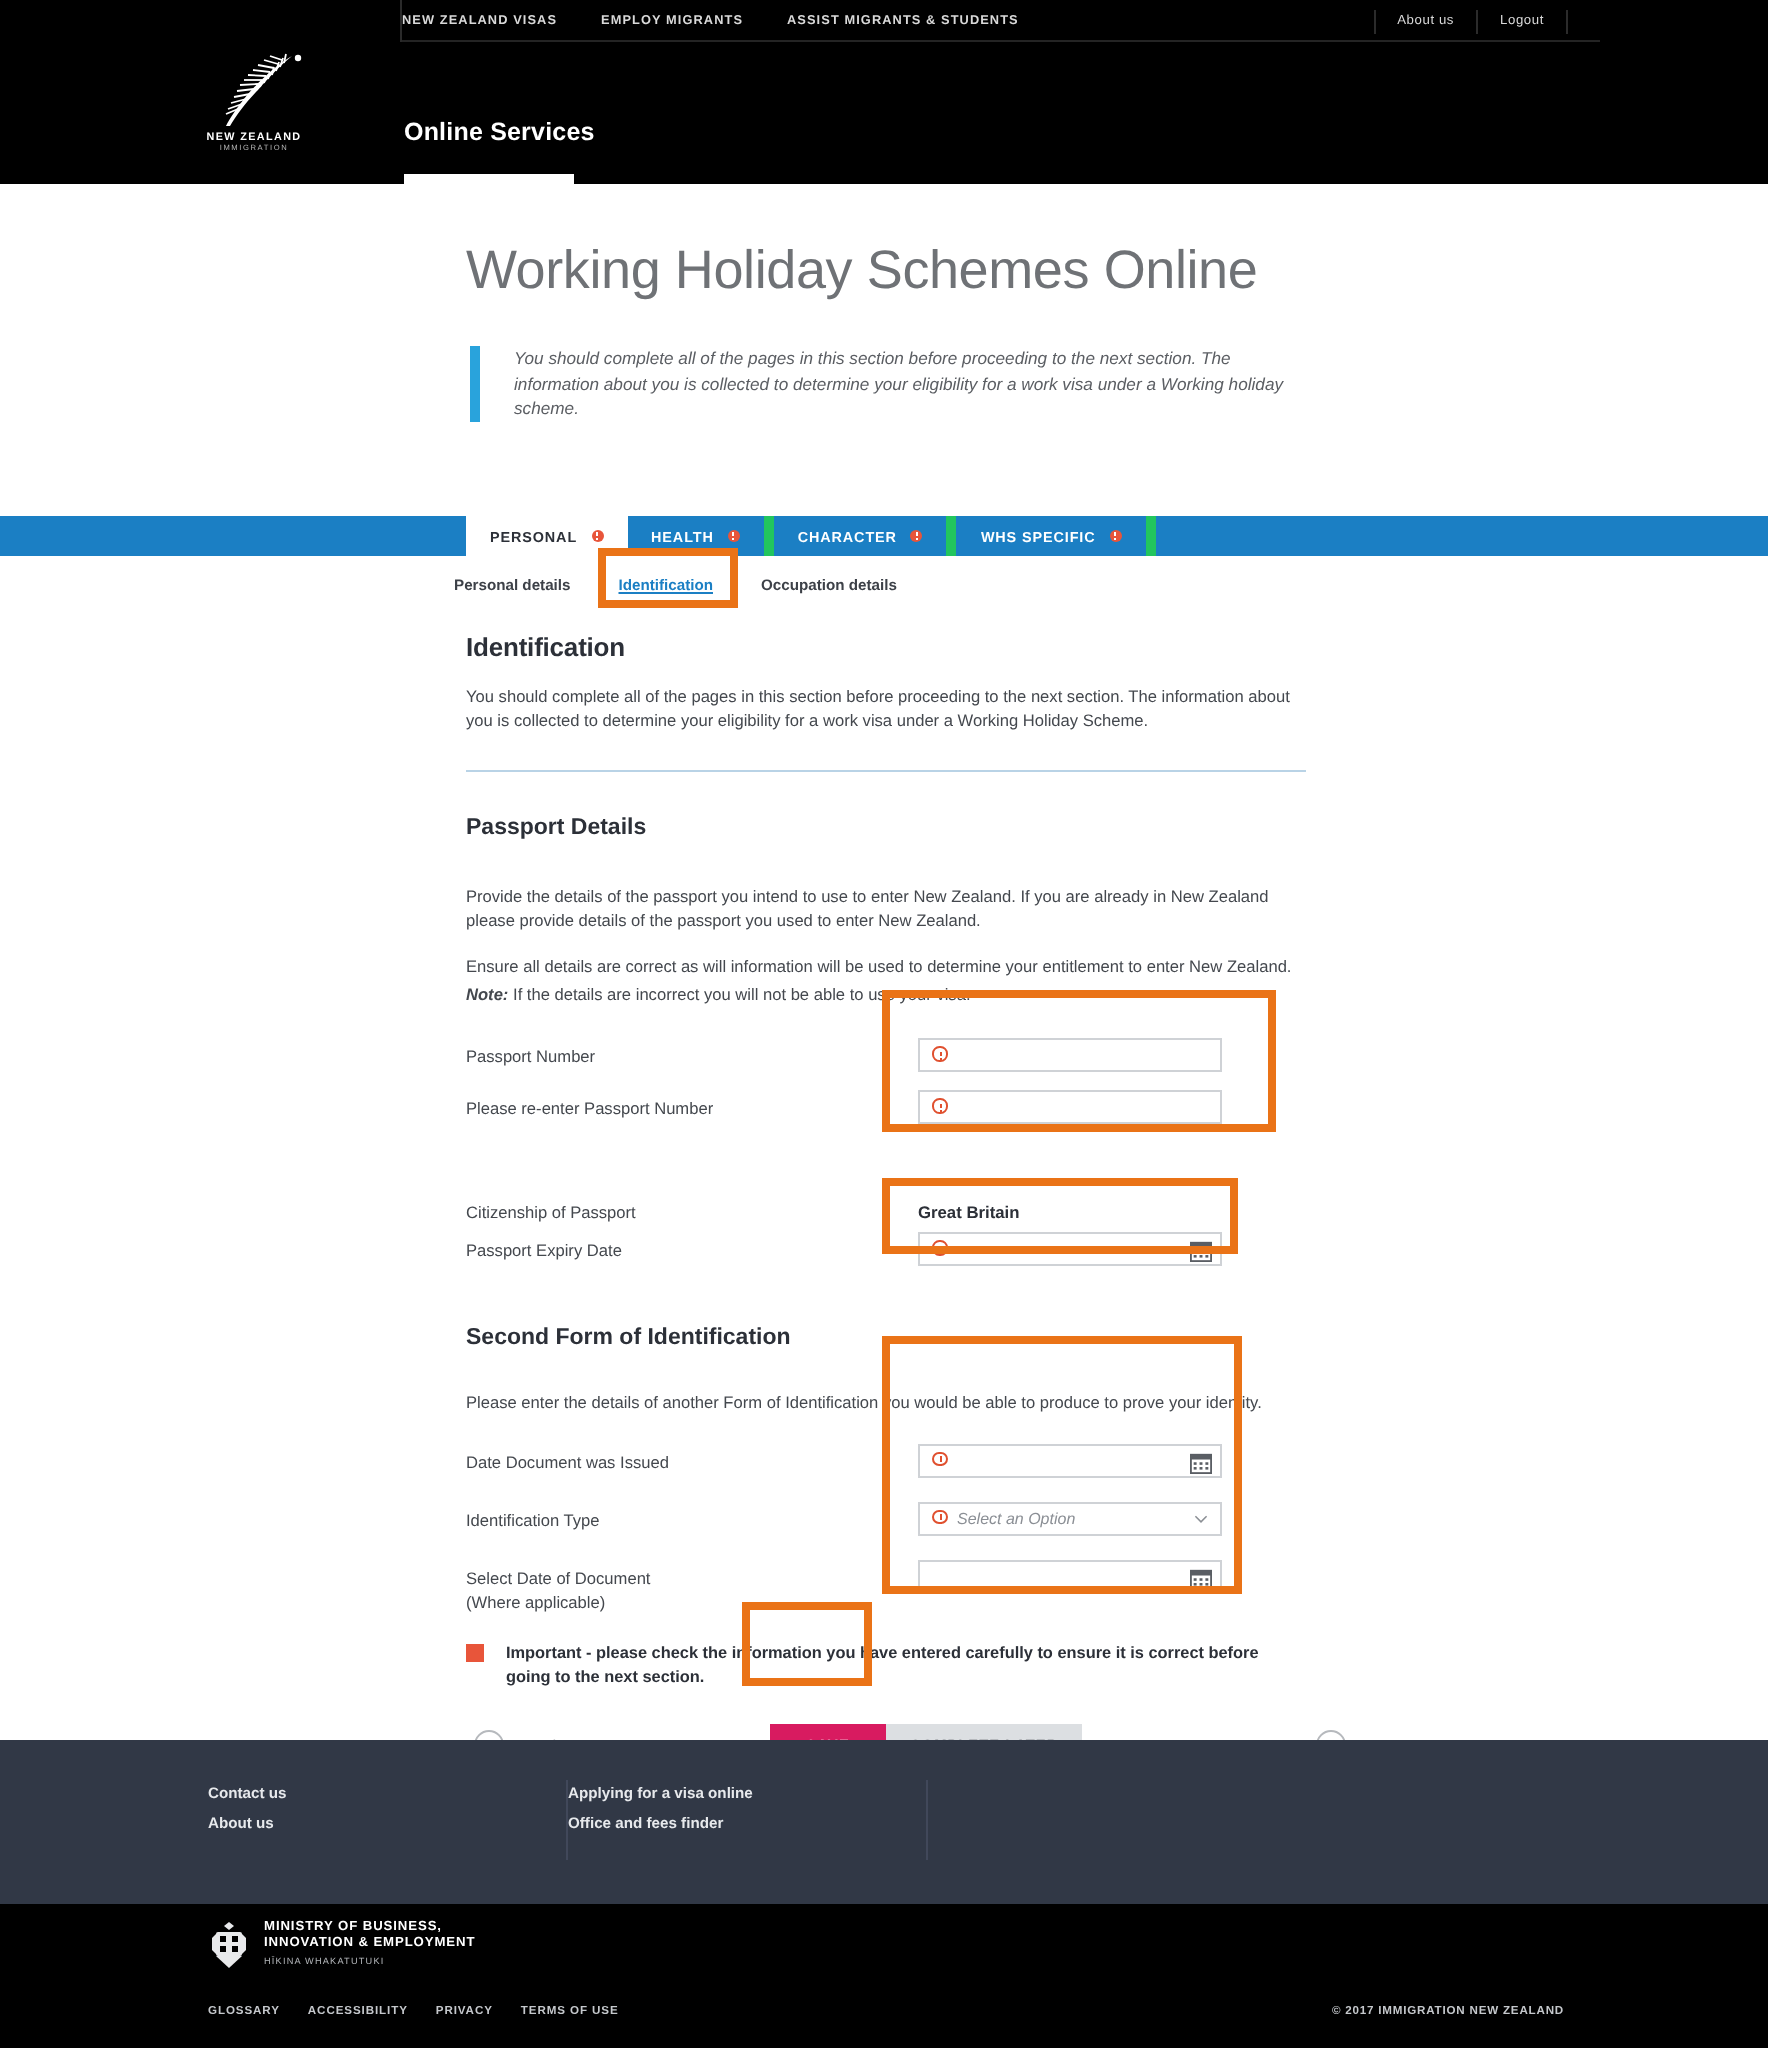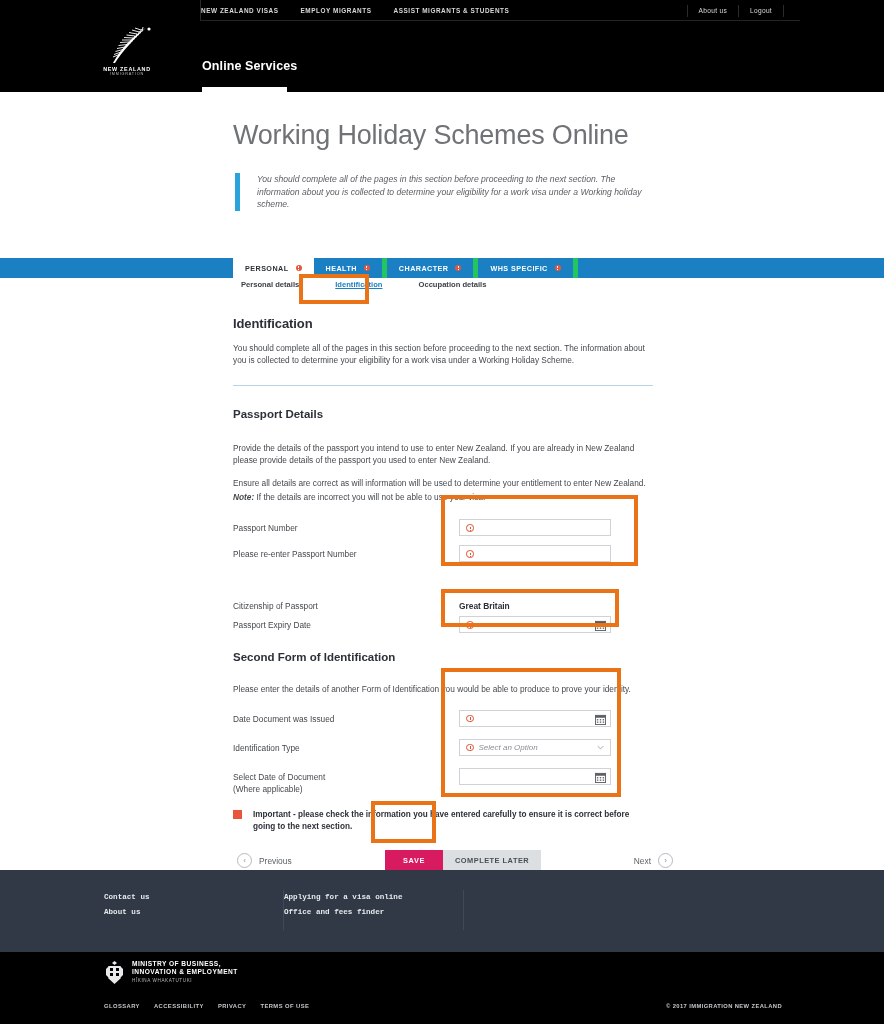--- a/index.html
+++ b/index.html
@@ -105,22 +105,22 @@
     content:""; position:absolute; left:2.4px; top:1.1px;
     width:1.2px; height:2.4px; background:#fff;
   }
   .dot::before {
     content:""; position:absolute; left:2.4px; top:4.2px;
     width:1.2px; height:1.1px; background:#fff;
   }
 
   
   .subtabs {
-    position:absolute; left:233px; top:280px; height:24px;
-    display:flex; align-items:flex-start; gap:12px;
+    position:absolute; left:219px; top:280px; height:24px;
+    display:flex; align-items:center; gap:0;
   }
   .subtab {
     font-size:7.6px; font-weight:700; color:#3d4148;
     padding:0 12px; cursor:pointer; white-space:nowrap;
   }
   .subtab:first-child { padding-left:8px; }
   .subtab.current { color:#1b7fc4; text-decoration:underline; }
 
   
   .content { position:absolute; left:233px; top:316px; width:420px; }
@@ -218,21 +218,21 @@
   .hl {
     position:absolute; border:4px solid #ea7317; pointer-events:none; z-index:50;
   }
 
   
   .footer {
     position:absolute; left:0; top:870px; width:884px; height:82px;
     background:#313846;
   }
   .fcols { position:absolute; left:104px; top:20px; display:flex; }
-  .fcol { width:180px; border-right:1px solid #41485a; min-height:40px;font-family:Liberation Mono, monospace; }
+  .fcol { width:180px; border-right:1px solid #41485a; min-height:40px; }
   .fcol:last-child { border-right:none; }
   .fcol a {
     display:block; color:#e7e9ec; font-size:7.6px; font-weight:700;
     text-decoration:none; line-height:14px; margin-bottom:1px;
   }
   .fcol.c2 { padding-left:0; }
 
   .mbie {
     position:absolute; left:0; top:952px; width:884px; height:44px;
     background:#000;
@@ -379,21 +379,21 @@
     </div>
   </div>
 
   <div class="frow" style="margin-bottom:4px;">
     <div class="flabel" style="padding-top:0;">Citizenship of Passport</div>
     <div class="fctl">
       <div class="static-val">Great Britain</div>
     </div>
   </div>
 
-  <div class="frow" style="margin-bottom:18px;">
+  <div class="frow" style="margin-bottom:30px;">
     <div class="flabel">Passport Expiry Date</div>
     <div class="fctl">
       <div class="inp">
         <span class="err"><span class="err-ico"></span></span>
         <svg class="cal" viewBox="0 0 12 12">
           <rect x="0.5" y="1.5" width="11" height="10" fill="none" stroke="#5a5e64" stroke-width="1"></rect>
           <rect x="0.5" y="1.5" width="11" height="2.6" fill="#5a5e64"></rect>
           <g fill="#5a5e64">
               <rect x="2" y="5.6" width="1.6" height="1.4"></rect>
               <rect x="5.2" y="5.6" width="1.6" height="1.4"></rect>

